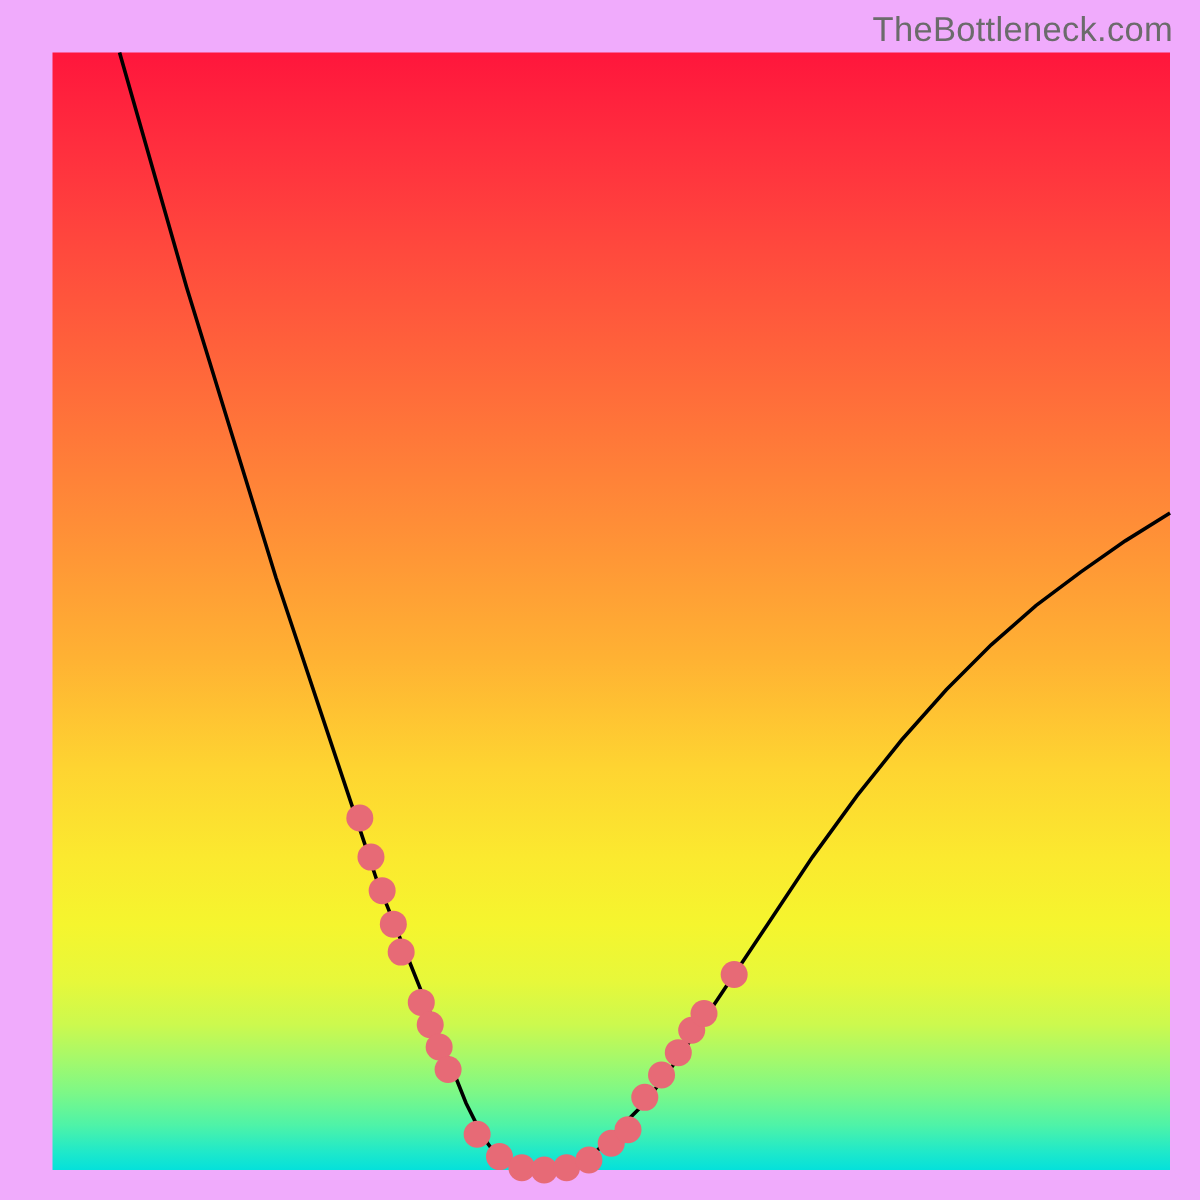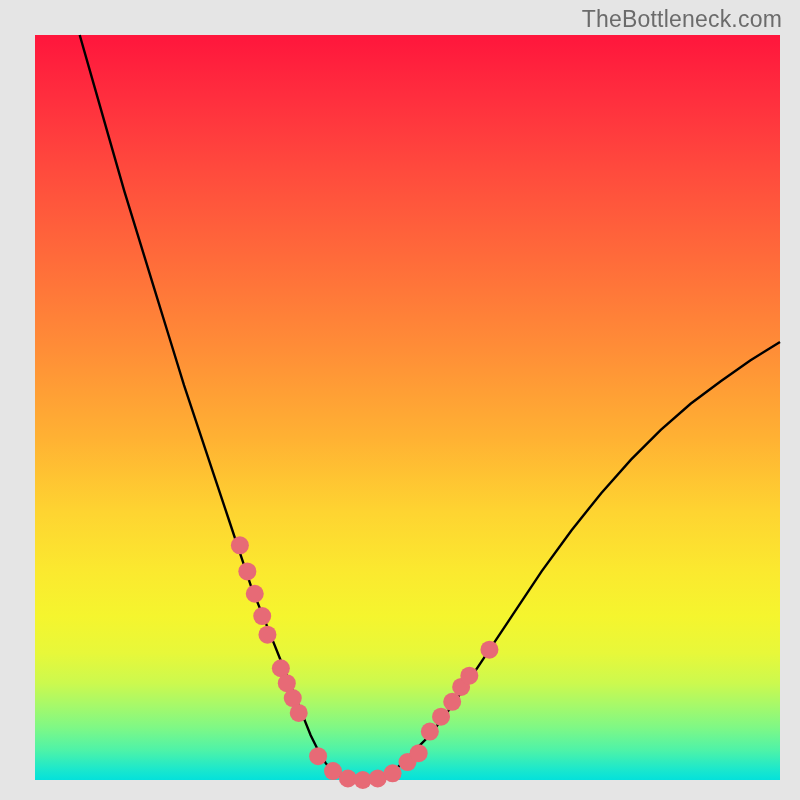--- a/index.html
+++ b/index.html
@@ -10,21 +10,21 @@
     overflow: hidden;
     background: #000;
     font-family: Arial, Helvetica, sans-serif;
   }
   .frame {
     position: absolute;
     left: 0;
     top: 0;
     width: 800px;
     height: 800px;
-    background: #e5e5e5;
+    background: #f0abfc;
   }
   .plot-area {
     position: absolute;
     left: 35px;
     top: 35px;
     width: 745px;
     height: 745px;
     
     background: linear-gradient(to bottom,
       #ff163c 0%,

